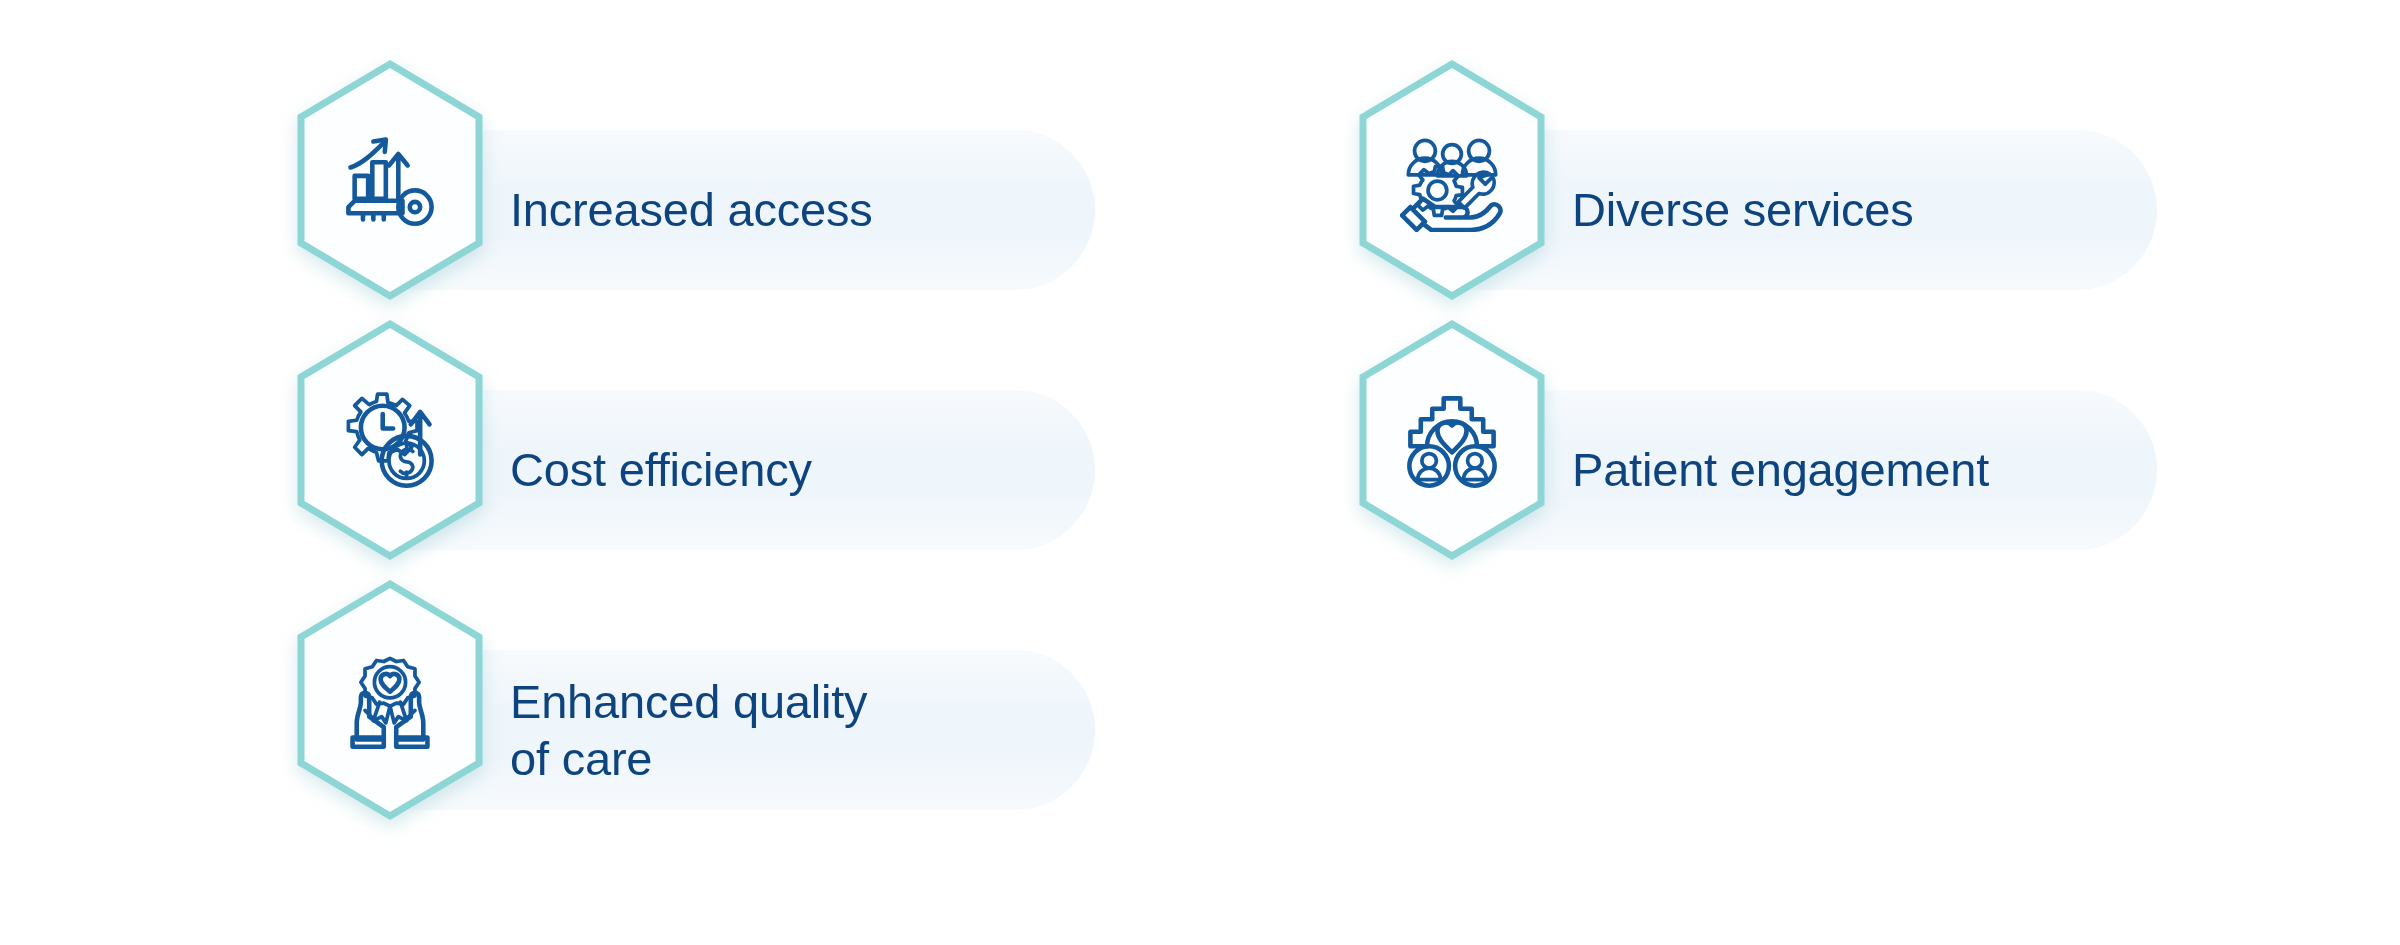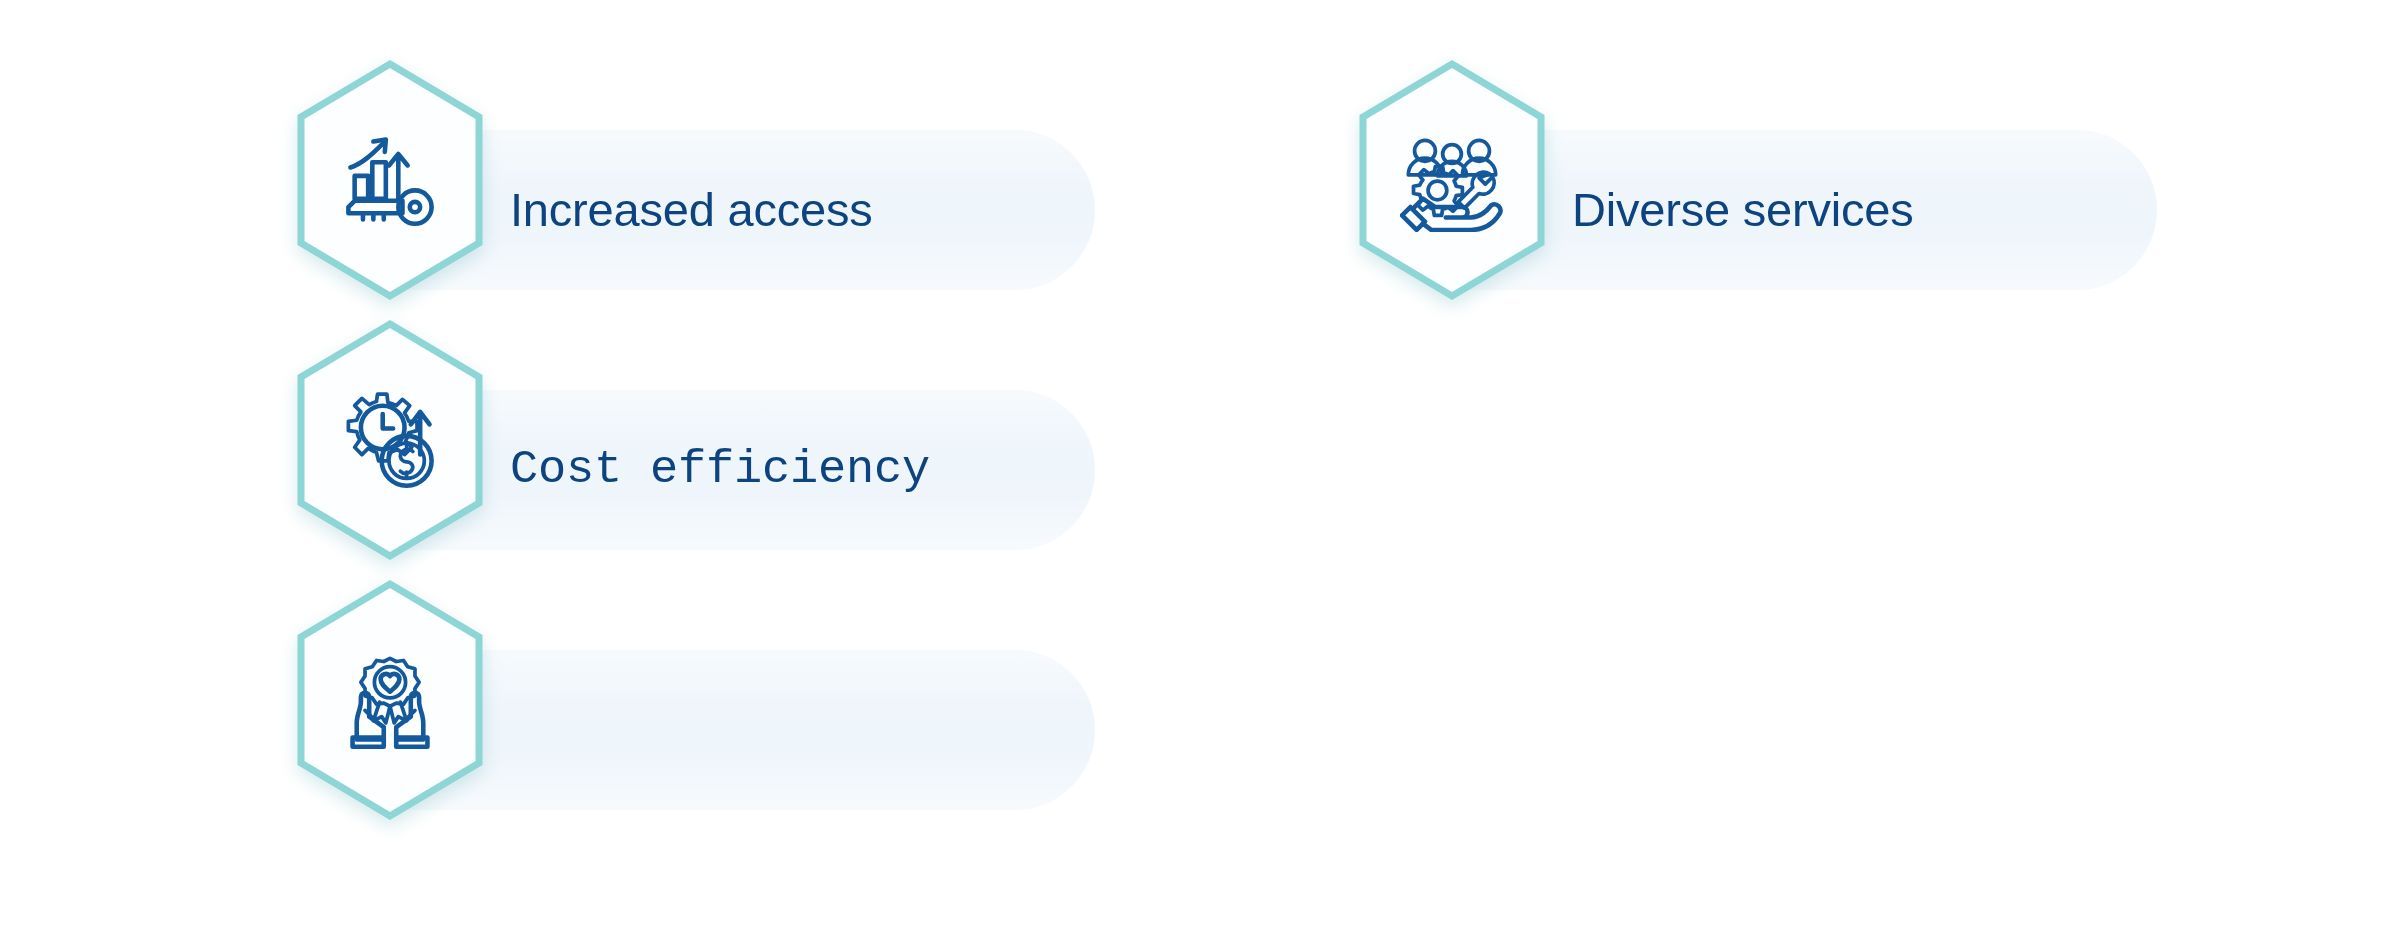--- a/index.html
+++ b/index.html
@@ -32,21 +32,21 @@
   .column.left  { left: 285px; }
   .column.right { left: 1347px; }
 
   .feature {
     position: absolute;
     left: 0;
     width: 820px;
     height: 260px;
   }
   .feature.r0 { top: 50px; }
-  .feature.r1 { top: 310px; font-family: Liberation Mono, monospace; }
+  .feature.r1 { top: 310px; }
   .feature.r2 { top: 570px; }
 
   
   .pill {
     position: absolute;
     left: 45px;
     top: 80px;
     width: 765px;
     height: 160px;
     background: #eef5fb;
@@ -224,20 +224,22 @@
             <path class="ico-thin" d="M26 60 L36 70"></path>
             <rect class="ico" x="14" y="86" width="30" height="9"></rect>
 
             <path class="ico" d="M78 47 A4 4 0 0 0 70 47 L70 66 L56 76 L56 88 L82 88 L82 72
                                   C82 64 78 58 78 52 Z"></path>
             <path class="ico-thin" d="M74 60 L64 70"></path>
             <rect class="ico" x="56" y="86" width="30" height="9"></rect>
           </svg>
         </div>
       </div>
+      <div class="label">Enhanced quality
+of care</div>
     </div>
 
   </div>
 
   <div class="column right">
 
     <div class="feature r0">
       <div class="pill"></div>
       <div class="hex-wrap">
         <svg class="hex-svg" viewBox="0 0 190 244">
@@ -265,17 +267,45 @@
 
             <path class="ico" d="M12 78 L22 68 L34 76 L60 76 A5 5 0 0 1 60 86 L44 86 L68 86
                                   C78 86 84 79 88 74 A6 6 0 0 1 96 82 C90 92 80 98 68 98 L30 98 L22 92"></path>
             <path class="ico" d="M10 76 L24 90 L16 98 L2 84 Z"></path>
           </svg>
         </div>
       </div>
       <div class="label">Diverse services</div>
     </div>
 
+    <div class="feature r1">
+      <div class="pill"></div>
+      <div class="hex-wrap">
+        <svg class="hex-svg" viewBox="0 0 190 244">
+          <polygon class="hex-outline" points="95,6 184,59 184,185 95,238 6,185 6,59"></polygon>
+        </svg>
+        <div class="icon-holder">
+          <svg viewBox="0 0 100 100">
+
+            <path class="ico" d="M10 56 L10 42 L20 42 L20 30 L31 30 L31 20 L42 20 L42 10
+                                 L58 10 L58 20 L69 20 L69 30 L80 30 L80 42 L90 42 L90 56
+                                 L74 56 A24 24 0 0 0 26 56 Z"></path>
+
+            <path class="ico" d="M50 62 C41 53 36 48 36 41 A8 8 0 0 1 50 36 A8 8 0 0 1 64 41
+                                  C64 48 59 53 50 62 Z"></path>
+
+            <circle class="ico" cx="28" cy="75" r="19"></circle>
+            <circle class="ico-thin" cx="28" cy="70" r="7"></circle>
+            <path class="ico-thin" d="M17 88 A11 11 0 0 1 39 88 Z"></path>
+
+            <circle class="ico" cx="72" cy="75" r="19"></circle>
+            <circle class="ico-thin" cx="72" cy="70" r="7"></circle>
+            <path class="ico-thin" d="M61 88 A11 11 0 0 1 83 88 Z"></path>
+          </svg>
+        </div>
+      </div>
+      <div class="label">Patient engagement</div>
+    </div>
 
 
   </div>
 
 </div>
 
 </body></html>

